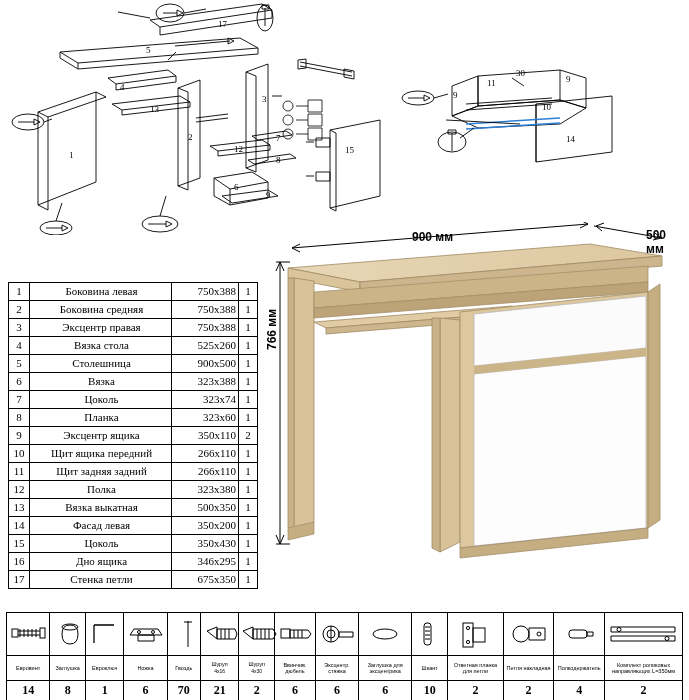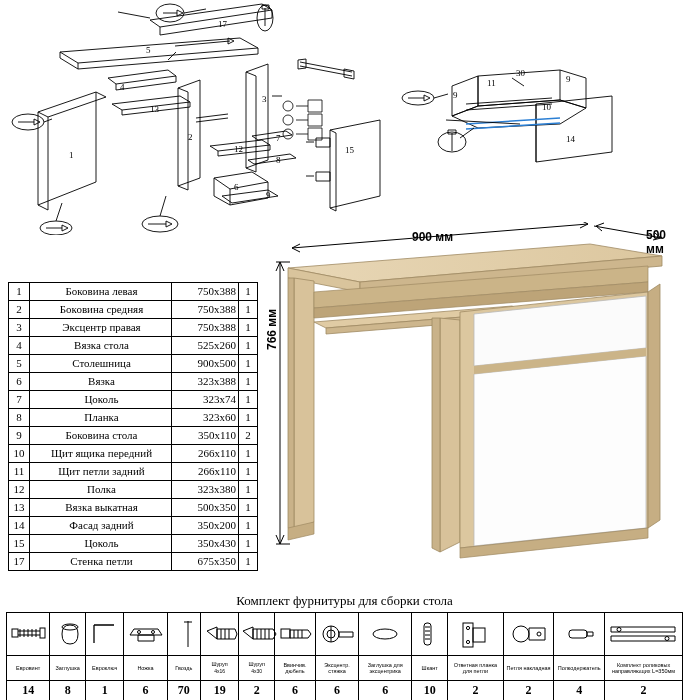--- a/index.html
+++ b/index.html
@@ -261,58 +261,64 @@
           <td class="qty">1</td>
         </tr>
         <tr>
           <td class="num">8</td>
           <td class="name">Планка</td>
           <td class="size">323х60</td>
           <td class="qty">1</td>
         </tr>
         <tr>
           <td class="num">9</td>
-          <td class="name">Боковина стола</td>
+          <td class="name">Эксцентр ящика</td>
           <td class="size">350х110</td>
           <td class="qty">2</td>
         </tr>
         <tr>
           <td class="num">10</td>
           <td class="name">Щит ящика передний</td>
           <td class="size">266х110</td>
           <td class="qty">1</td>
         </tr>
         <tr>
           <td class="num">11</td>
-          <td class="name">Щит петли задний</td>
+          <td class="name">Щит задняя задний</td>
           <td class="size">266х110</td>
           <td class="qty">1</td>
         </tr>
         <tr>
           <td class="num">12</td>
           <td class="name">Полка</td>
           <td class="size">323х380</td>
           <td class="qty">1</td>
         </tr>
         <tr>
           <td class="num">13</td>
           <td class="name">Вязка выкатная</td>
           <td class="size">500х350</td>
           <td class="qty">1</td>
         </tr>
         <tr>
           <td class="num">14</td>
-          <td class="name">Фасад задний</td>
+          <td class="name">Фасад левая</td>
           <td class="size">350х200</td>
           <td class="qty">1</td>
         </tr>
         <tr>
           <td class="num">15</td>
           <td class="name">Цоколь</td>
           <td class="size">350х430</td>
+          <td class="qty">1</td>
+        </tr>
+        <tr>
+          <td class="num">16</td>
+          <td class="name">Дно ящика</td>
+          <td class="size">346х295</td>
           <td class="qty">1</td>
         </tr>
         <tr>
           <td class="num">17</td>
           <td class="name">Стенка петли</td>
           <td class="size">675х350</td>
           <td class="qty">1</td>
         </tr>
       </tbody>
   </table>
@@ -374,21 +380,20 @@
         <path d="M18 322 l-4 -9 M18 322 l4 -9"></path>
         <path d="M14 40 h14 M14 322 h14"></path>
       </g>
     </svg>
   </div>
 
   <div class="dim-label dim-900">900 мм</div>
   <div class="dim-label dim-500">500 мм</div>
   <div class="dim-label dim-766">766 мм</div>
 
-  <div class="hw-title">Комплект фурнитуры для сборки стола</div>
 
   <table class="hw-table">
     <tbody>
       <tr class="icons" id="hw-icons">
           <td style="width: 34px;"><svg width="40" height="38">
               <g stroke="#000" fill="none" stroke-width="1">
                 <rect x="4" y="14" width="6" height="8"></rect>
                 <path d="M10 16 h22 M10 20 h22"></path>
                 <path d="M12 14 v8 M16 14 v8 M20 14 v8 M24 14 v8 M28 14 v8"></path>
                 <rect x="32" y="13" width="5" height="10"></rect>
@@ -505,21 +510,21 @@
           <td><span>Петля накладная</span></td>
           <td><span>Полкодержатель</span></td>
           <td><span>Комплект роликовых направляющих L=350мм</span></td>
         </tr>
       <tr class="counts" id="hw-counts">
           <td>14</td>
           <td>8</td>
           <td>1</td>
           <td>6</td>
           <td>70</td>
-          <td>19</td>
+          <td>21</td>
           <td>2</td>
           <td>6</td>
           <td>6</td>
           <td>6</td>
           <td>10</td>
           <td>2</td>
           <td>2</td>
           <td>4</td>
           <td>2</td>
         </tr>

